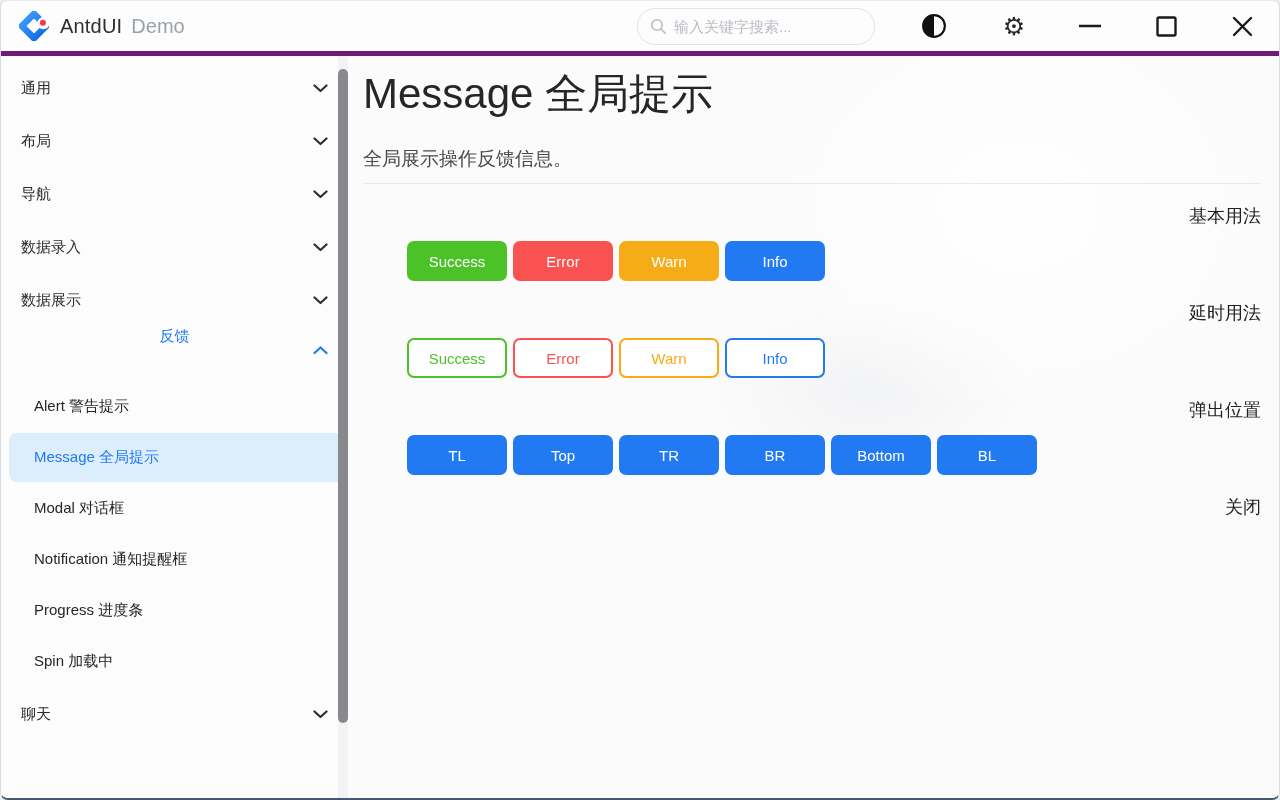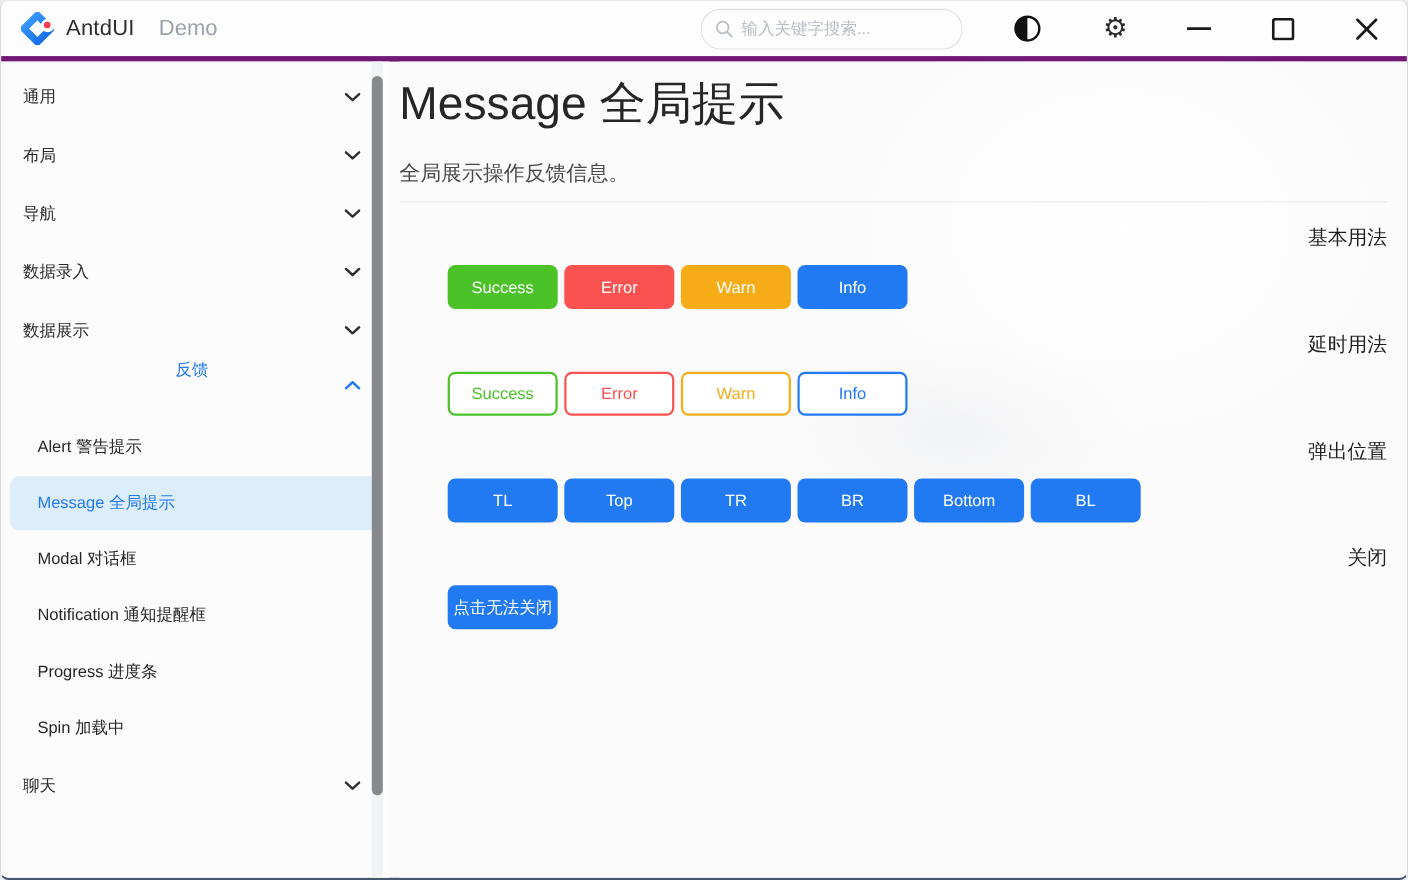--- a/index.html
+++ b/index.html
@@ -10,21 +10,21 @@
     border-bottom:2px solid #475671; border-radius:8px;
   }
   
   .titlebar {
     position:absolute; top:0; left:0; right:0; height:55px;
     display:flex; align-items:center; padding:0 14px 0 18px;
     background:#fdfdfd; border-bottom:5px solid #701a75;
   }
   .brand { display:flex; align-items:center; }
   .brand-name { font-size:20px; color:#2e2e2e; margin-left:11px; letter-spacing:.2px; }
-  .brand-sub  { font-size:20px; color:#9aa1a8; margin-left:22px; }
+  .brand-sub  { font-size:20px; color:#9aa1a8; margin-left:9px; }
   .titlebar-right { margin-left:auto; display:flex; align-items:center;gap:16px; }
   .searchbox {
     width:238px; height:37px; border:1px solid #e2e2e2; border-radius:18px;
     display:flex; align-items:center; padding:0 12px; background:#fdfdfd;
   }
   .searchbox input {
     border:none; outline:none; background:transparent; width:100%;
     font-size:15px; color:#444; margin-left:7px;
     font-family:"Liberation Sans","DejaVu Sans",sans-serif;
   }
@@ -270,18 +270,15 @@
     <div class="btn-row">
       <button class="btn primary">TL</button>
       <button class="btn primary">Top</button>
       <button class="btn primary">TR</button>
       <button class="btn primary">BR</button>
       <button class="btn primary">Bottom</button>
       <button class="btn primary">BL</button>
     </div>
 
     <h2 class="section-heading">关闭</h2>
-    <div class="btn-row">
-      <button class="btn primary">点击无法关闭</button>
-    </div>
   </main>
 
 </div>
 
 </body></html>

